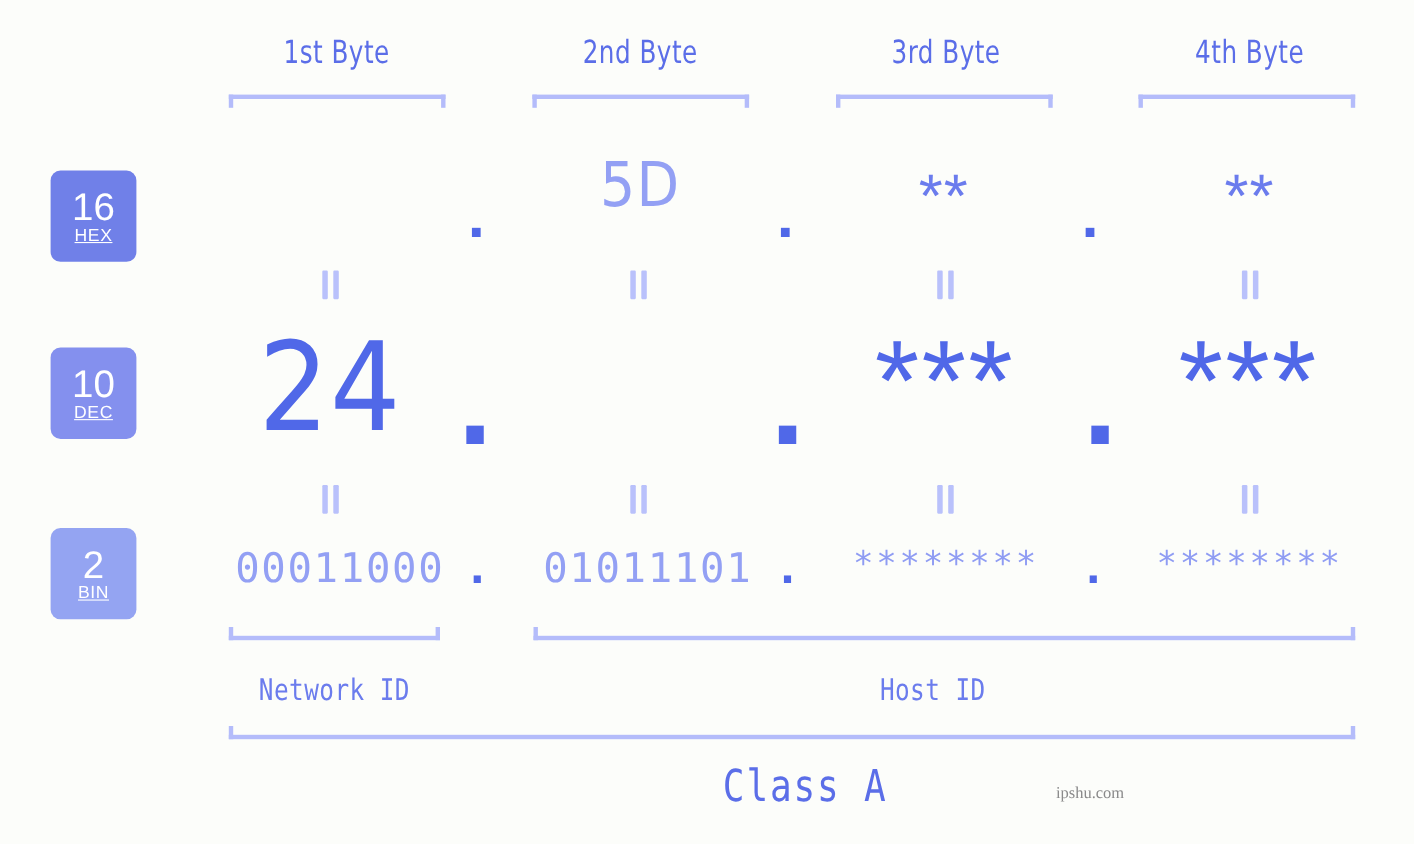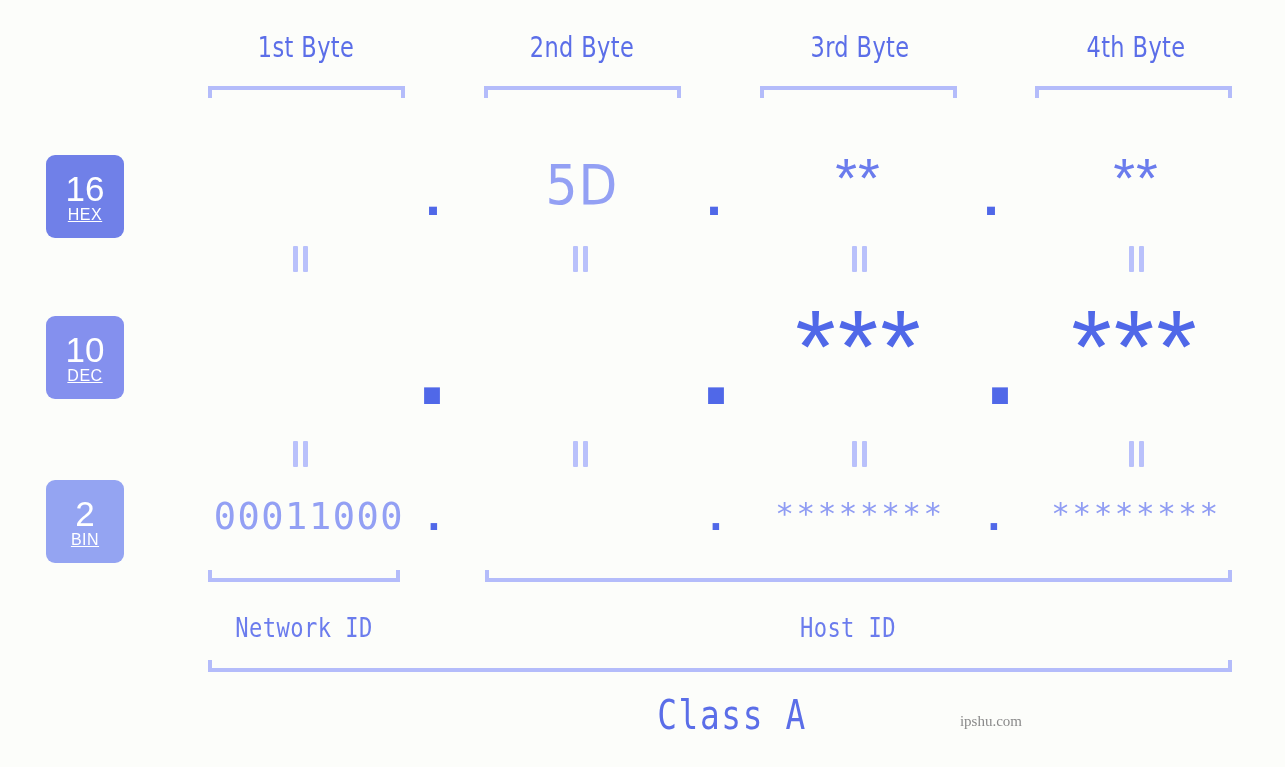--- a/index.html
+++ b/index.html
@@ -230,21 +230,21 @@
   <div class="badge" style="top:316px; background:#8490ee;">
     <span class="num">10</span>
     <span class="nm">DEC</span>
   </div>
   <div class="badge" style="top:480px; background:#94a4f2;">
     <span class="num">2</span>
     <span class="nm">BIN</span>
   </div>
 
   <div class="cell hex-dot" style="left:405px; top:168px; width:56px;">.</div>
-  <div class="cell hex-val" style="left:482px; top:152px; width:200px;text-align:center;">5D</div>
+  <div class="cell hex-val" style="left:482px; top:136px; width:200px;text-align:center;">5D</div>
   <div class="cell hex-dot" style="left:686px; top:168px; width:56px;">.</div>
   <div class="cell hex-star" style="left:758px; top:145px; width:200px;">**</div>
   <div class="cell hex-dot" style="left:963px; top:168px; width:56px;">.</div>
   <div class="cell hex-star" style="left:1036px; top:145px; width:200px;">**</div>
 
   <div class="eq" style="left:292px; top:246px;">
       <span class="a"></span>
       <span class="b"></span>
     </div>
   <div class="eq" style="left:572px; top:246px;">
@@ -253,20 +253,21 @@
     </div>
   <div class="eq" style="left:851px; top:246px;">
       <span class="a"></span>
       <span class="b"></span>
     </div>
   <div class="eq" style="left:1128px; top:246px;">
       <span class="a"></span>
       <span class="b"></span>
     </div>
 
+  <div class="cell dec-val" style="left:200px; top:288px; width:200px;">24</div>
   <div class="cell dec-dot" style="left:400px; top:310px; width:64px;">.</div>
   <div class="cell dec-dot" style="left:684px; top:310px; width:64px;">.</div>
   <div class="cell dec-star" style="left:758px; top:288px; width:202px;">***</div>
   <div class="cell dec-dot" style="left:968px; top:310px; width:64px;">.</div>
   <div class="cell dec-star" style="left:1034px; top:288px; width:202px;">***</div>
 
   <div class="eq" style="left:292px; top:441px;">
       <span class="a"></span>
       <span class="b"></span>
     </div>
@@ -278,20 +279,21 @@
       <span class="a"></span>
       <span class="b"></span>
     </div>
   <div class="eq" style="left:1128px; top:441px;">
       <span class="a"></span>
       <span class="b"></span>
     </div>
 
   <div class="cell bin-val" style="left:200px; top:495px; width:204px;">00011000</div>
   <div class="cell bin-dot" style="left:408px; top:491px; width:52px;">.</div>
+  <div class="cell bin-val" style="left:480px; top:495px; width:204px;">01011101</div>
   <div class="cell bin-dot" style="left:690px; top:491px; width:52px;">.</div>
   <div class="cell bin-star" style="left:758px; top:495px; width:204px;">********</div>
   <div class="cell bin-dot" style="left:968px; top:491px; width:52px;">.</div>
   <div class="cell bin-star" style="left:1034px; top:495px; width:204px;">********</div>
 
   <div class="bracket-up" style="left:208px; top:570px; width:192px;"></div>
   <div class="bracket-up" style="left:485px; top:570px; width:747px;"></div>
 
   <div class="sect-label" style="left:184px; top:612px; width:240px;">Network ID</div>
   <div class="sect-label" style="left:728px; top:612px; width:240px;">Host ID</div>

